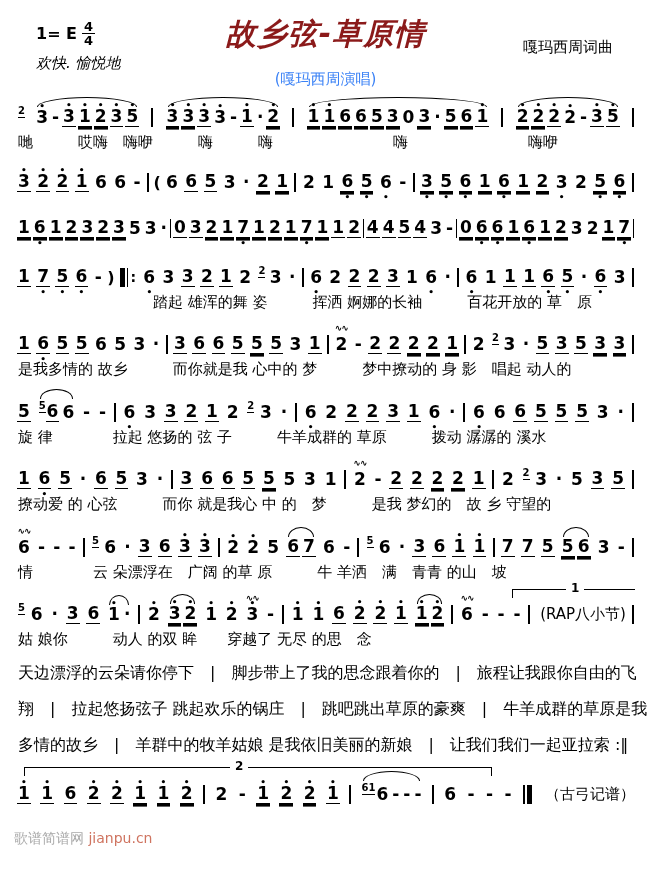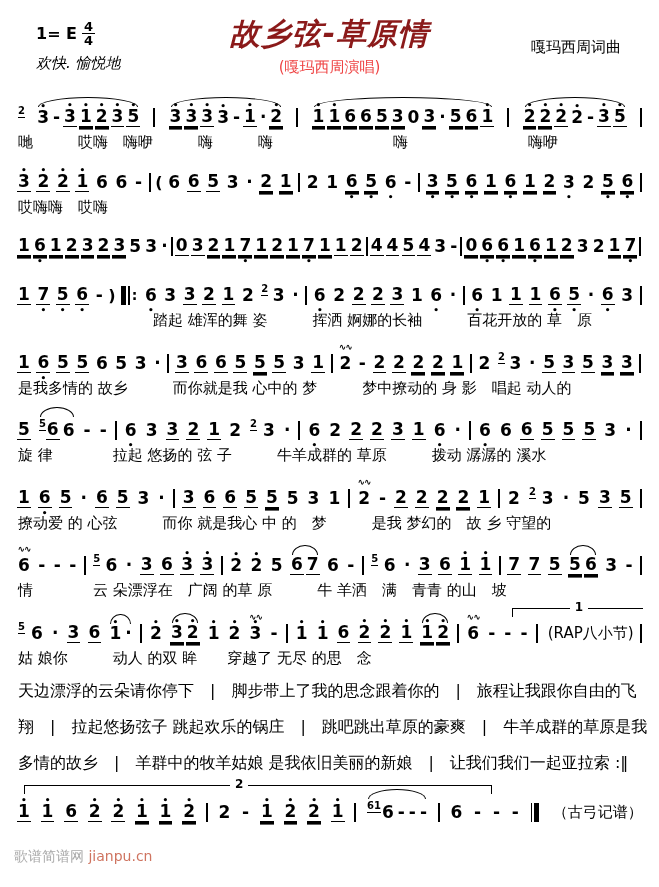--- a/index.html
+++ b/index.html
@@ -1,29 +1,29 @@
 <!DOCTYPE html>
 <html><head>
 <meta charset="utf-8">
 <style>
   html,body{margin:0;padding:0;background:#fff;}
   body{width:659px;height:887px;overflow:hidden;color:#000;
        font-family:"DejaVu Sans",sans-serif;}
-  .page{padding:6px 14px 0 14px;position:relative;}
+  .page{padding:6px 22px 0 14px;position:relative;}
 
   
   .header{position:relative;height:84px;}
   .key-block{position:absolute;left:22px;top:14px;}
   .key-line{display:flex;align-items:center;gap:5px;font-size:16px;font-weight:bold;}
   .frac{display:inline-flex;flex-direction:column;align-items:center;line-height:1;font-size:13px;font-weight:bold;}
   .frac .tn{border-bottom:1.5px solid #000;padding:0 2px;}
   .frac .bn{padding:0 2px;}
   .mood{margin-top:7px;font-size:15px;font-style:italic;}
   .title{text-align:center;font-size:30px;font-weight:bold;color:#8b1a1a;letter-spacing:1px;padding-top:8px;font-style:italic;}
-  .subtitle{text-align:center;font-size:15px;color:#ef4444;margin-top:3px;}
+  .subtitle{text-align:center;font-size:15px;color:#3b82f6;margin-top:15px;}
   .credit{position:absolute;right:24px;top:32px;font-size:15px;}
 
   
   .system{position:relative;margin:0 0 1px 0;}
   .notes-line{display:flex;justify-content:space-between;align-items:flex-end;
               padding:15px 2px 11px 2px;font-weight:bold;font-size:17px;}
   .lyrics{font-size:15px;line-height:1.1;margin:-4px 0 7px 4px;white-space:pre;}
 
   .nt{position:relative;display:inline-block;margin:0 1px;line-height:1.05;}
   .core{font-style:normal;font-weight:bold;display:inline-block;padding:0 1px;}
@@ -171,21 +171,20 @@
         <span class="nt"><b class="core u2">1</b></span>
         <span class="nt"><b class="core u2">6</b><i class="ob">•</i></span>
         <span class="nt"><b class="core u2">1</b></span>
         <span class="nt"><b class="core u2">2</b></span>
         <span class="nt"><b class="core">3</b><i class="ob">•</i></span>
         <span class="nt"><b class="core">2</b></span>
         <span class="nt"><b class="core u2">5</b><i class="ob">•</i></span>
         <span class="nt"><b class="core u2">6</b><i class="ob">•</i></span>
         <span class="bar"></span>
       </div>
-    <div class="lyrics">哎嗨嗨　哎嗨</div>
   </div>
 
   <div class="system">
     <div class="notes-line">
         <span class="nt"><b class="core u2">1</b></span>
         <span class="nt"><b class="core u2">6</b><i class="ob">•</i></span>
         <span class="nt"><b class="core u2">1</b></span>
         <span class="nt"><b class="core u2">2</b></span>
         <span class="nt"><b class="core u2">3</b></span>
         <span class="nt"><b class="core u2">2</b></span>

